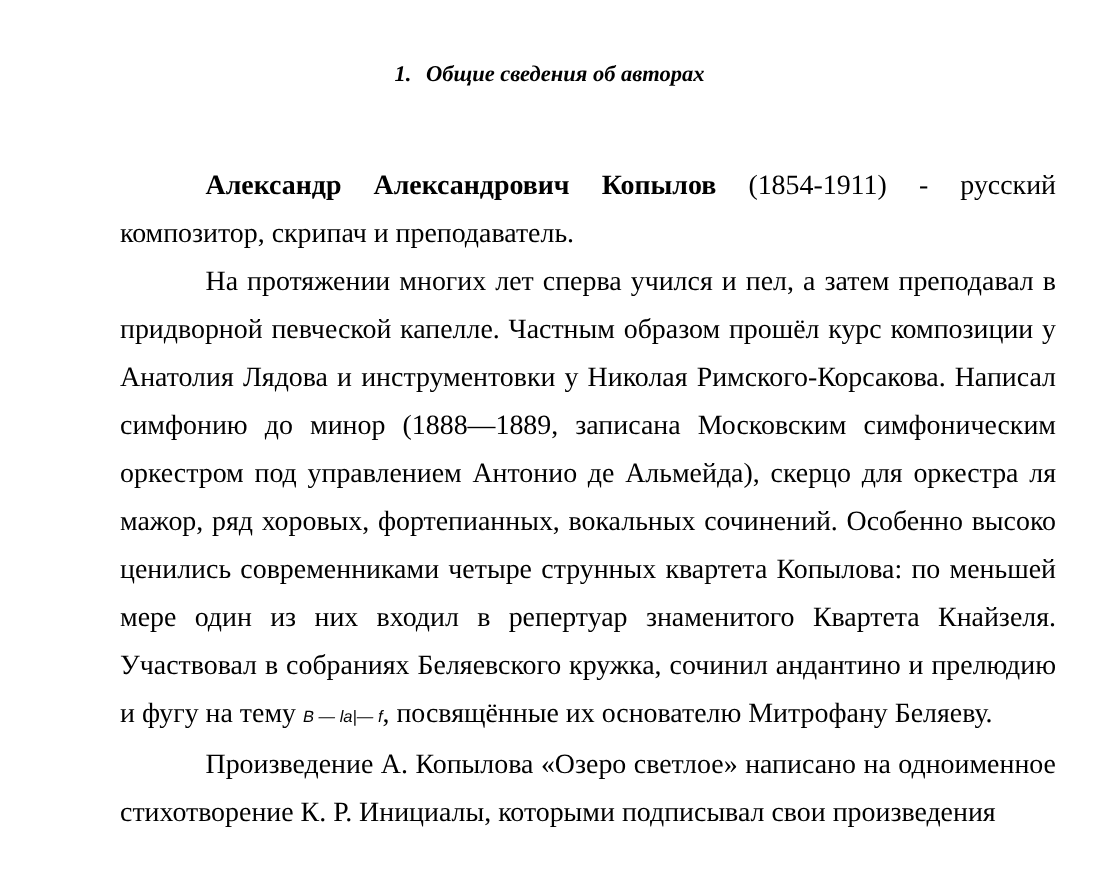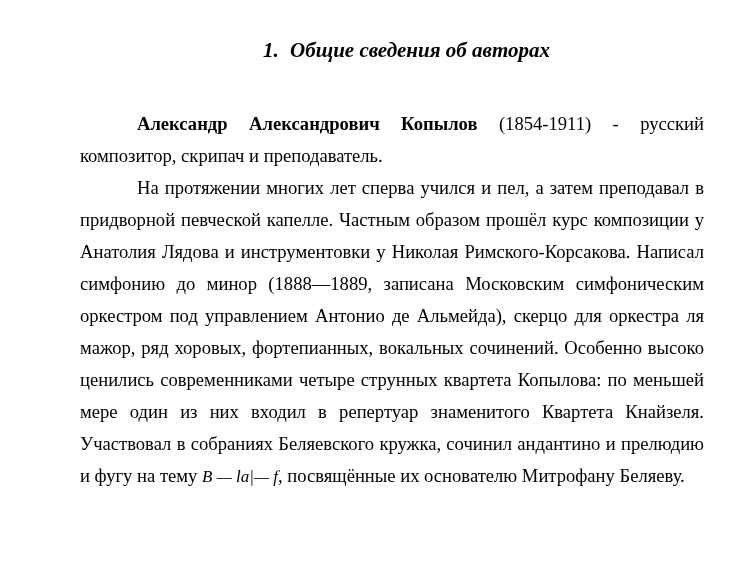--- a/index.html
+++ b/index.html
@@ -19,21 +19,21 @@
       position: absolute;
       left: 68px;
       top: 0;
       width: 624px;
     }
     .heading {
       position: absolute;
       top: 36px;
       left: 195px;
       margin: 0;
-      font-size: 21px;
+      font-size: 15px;
       font-weight: bold;
       font-style: italic;
       white-space: nowrap;
       line-height: 28px;
     }
     .heading .num {
       margin-right: 6px;
     }
     .body-text {
       position: absolute;
@@ -46,32 +46,33 @@
     .para {
       margin: 0;
       text-indent: 57px;
       text-align: justify;
     }
     .bold {
       font-weight: bold;
     }
     .math {
       font-style: italic;
-      font-family: Liberation Serif, serif;
-      font-size: 17px;
+      font-family: Liberation Sans, sans-serif;
+      font-size: 11px;
     }
   </style>
 </head>
 <body>
 
 <div class="page">
   <h1 class="heading">
     <span class="num">1.</span>
     <span>Общие сведения об авторах</span>
   </h1>
 
   <div class="body-text">
     <p class="para"><span class="bold">Александр Александрович Копылов</span><span> (1854-1911) - русский композитор, скрипач и преподаватель.</span></p>
 
     <p class="para"><span>На протяжении многих лет сперва учился и пел, а затем преподавал в придворной певческой капелле. Частным образом прошёл курс композиции у Анатолия Лядова и инструментовки у Николая Римского-Корсакова. Написал симфонию до минор (1888—1889, записана Московским симфоническим оркестром под управлением Антонио де Альмейда), скерцо для оркестра ля мажор, ряд хоровых, фортепианных, вокальных сочинений. Особенно высоко ценились современниками четыре струнных квартета Копылова: по меньшей мере один из них входил в репертуар знаменитого Квартета Кнайзеля. Участвовал в собраниях Беляевского кружка, сочинил андантино и прелюдию и фугу на тему </span><span class="math">B — la|— f</span><span>, посвящённые их основателю Митрофану Беляеву.</span></p>
 
+    <p class="para"><span>Произведение А. Копылова «Озеро светлое» написано на одноименное стихотворение К. Р. Инициалы, которыми подписывал свои произведения</span></p>
   </div>
 </div>
 
 </body></html>

